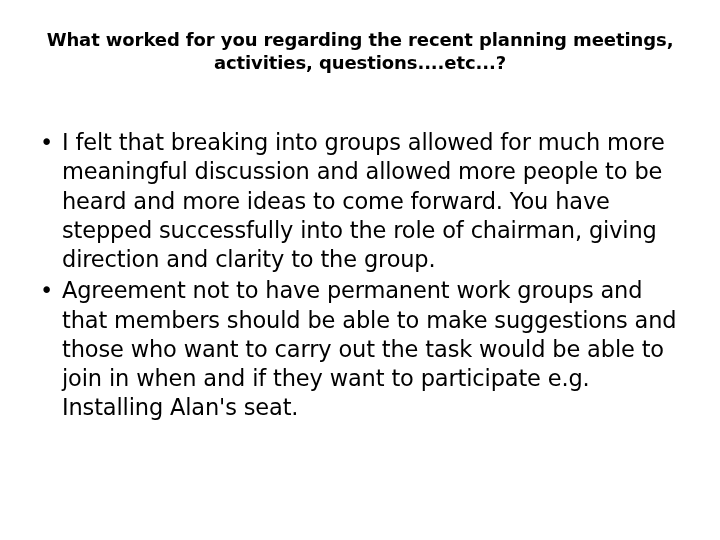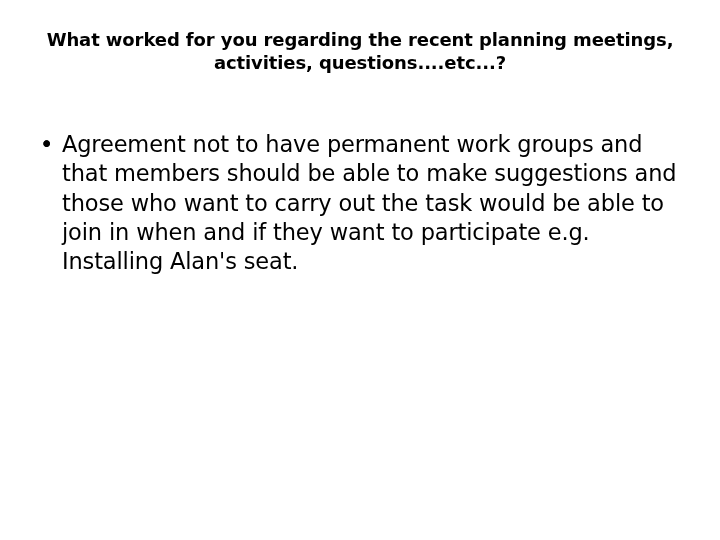--- a/index.html
+++ b/index.html
@@ -62,20 +62,21 @@
 <body>
 
 <div class="slide">
 
   <div class="slide-title">What worked for you regarding the recent planning meetings, activities, questions....etc...?</div>
 
   <div class="slide-body">
     <ul class="bullet-list">
       <li class="bullet-item">
         <span class="bullet-marker">•</span>
+        <span>I felt that breaking into groups allowed for much more meaningful discussion and allowed more people to be heard and more ideas to come forward. You have stepped successfully into the role of chairman, giving direction and clarity to the group.</span>
       </li>
       <li class="bullet-item">
         <span class="bullet-marker">•</span>
         <span>Agreement not to have permanent work groups and that members should be able to make suggestions and those who want to carry out the task would be able to join in when and if they want to participate e.g. Installing Alan's seat.</span>
       </li>
     </ul>
   </div>
 
 </div>
 

